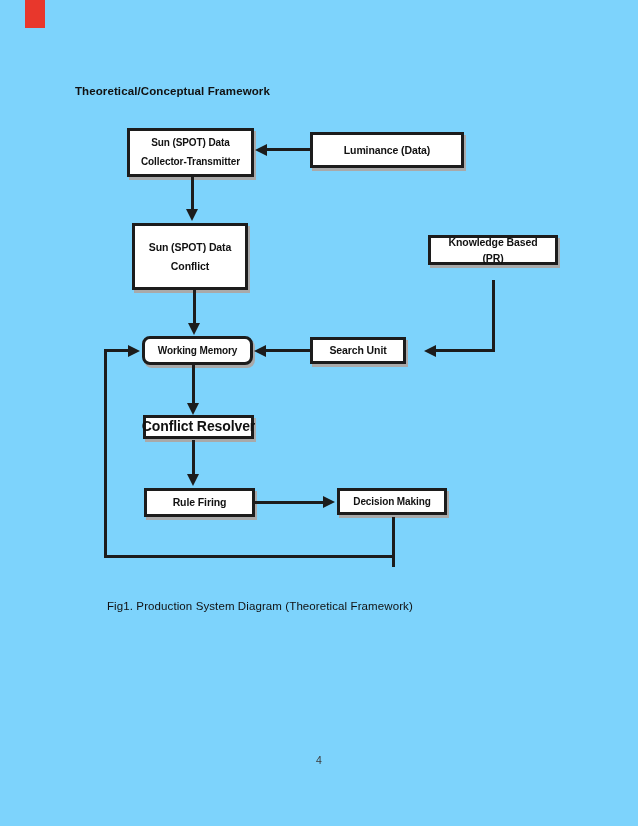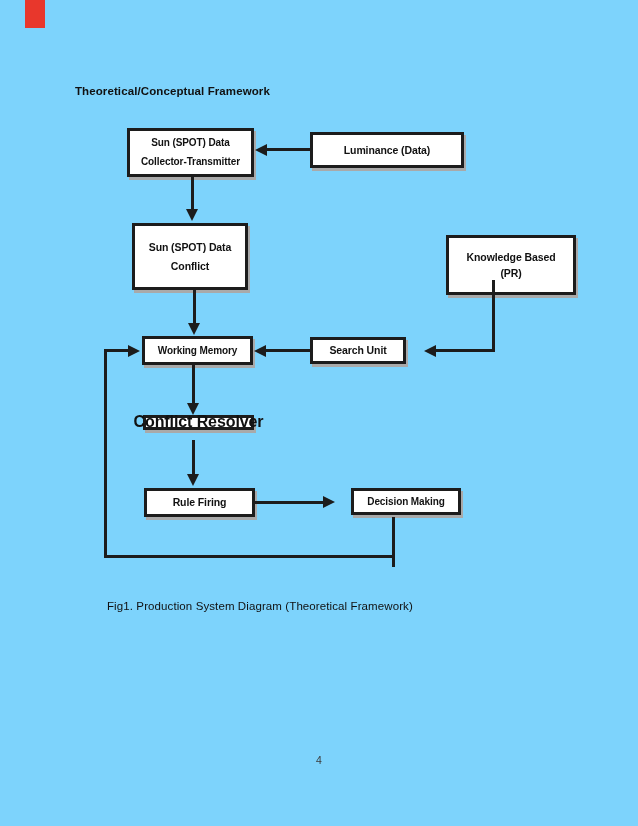--- a/index.html
+++ b/index.html
@@ -29,26 +29,26 @@
   .box .bl{display:block;white-space:nowrap;}
   .hline,.vline{position:absolute;background:#1c1c1c;}
   .arr{position:absolute;width:0;height:0;}
   .arr.a-left{border-top:6px solid transparent;border-bottom:6px solid transparent;border-right:12px solid #1c1c1c;}
   .arr.a-right{border-top:6px solid transparent;border-bottom:6px solid transparent;border-left:12px solid #1c1c1c;}
   .arr.a-down{border-left:6px solid transparent;border-right:6px solid transparent;border-top:12px solid #1c1c1c;}
   
   #bx-collector{left:127px;top:128px;width:127px;height:49px;font-size:10px;line-height:1.85;}
   #bx-luminance{left:310px;top:132px;width:154px;height:36px;}
   #bx-receiver{left:132px;top:223px;width:116px;height:67px;line-height:1.75;}
-  #bx-knowledge{left:446px;top:235px;width:130px;height:60px;}
-  #bx-working{left:142px;top:336px;width:111px;height:29px;font-size:10px;}
+  #bx-knowledge{left:428px;top:235px;width:130px;height:30px;}
+  #bx-working{left:142px;top:336px;width:111px;height:29px;font-size:10px;border-radius:8px;}
   #bx-search{left:310px;top:337px;width:96px;height:27px;}
-  #bx-conflict{left:143px;top:415px;width:111px;height:15px;font-size:16px;}
+  #bx-conflict{left:143px;top:415px;width:111px;height:24px;font-size:14px;}
   #bx-rule{left:144px;top:488px;width:111px;height:29px;}
-  #bx-decision{left:337px;top:488px;width:110px;height:27px;font-size:10px;margin-left:14px;}
+  #bx-decision{left:337px;top:488px;width:110px;height:27px;font-size:10px;}
 </style>
 </head>
 <body>
 
 <div id="page">
 
   <div class="marker" style="background-color: rgb(232, 55, 44);"></div>
 
   <div class="title">Theoretical/Conceptual Framework</div>
 

